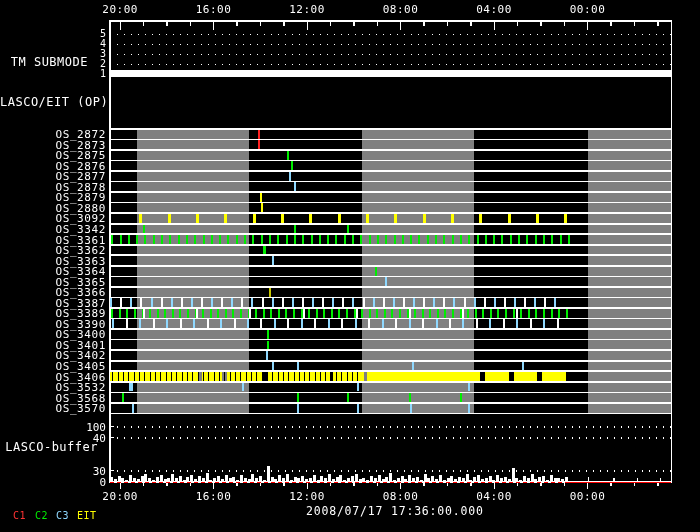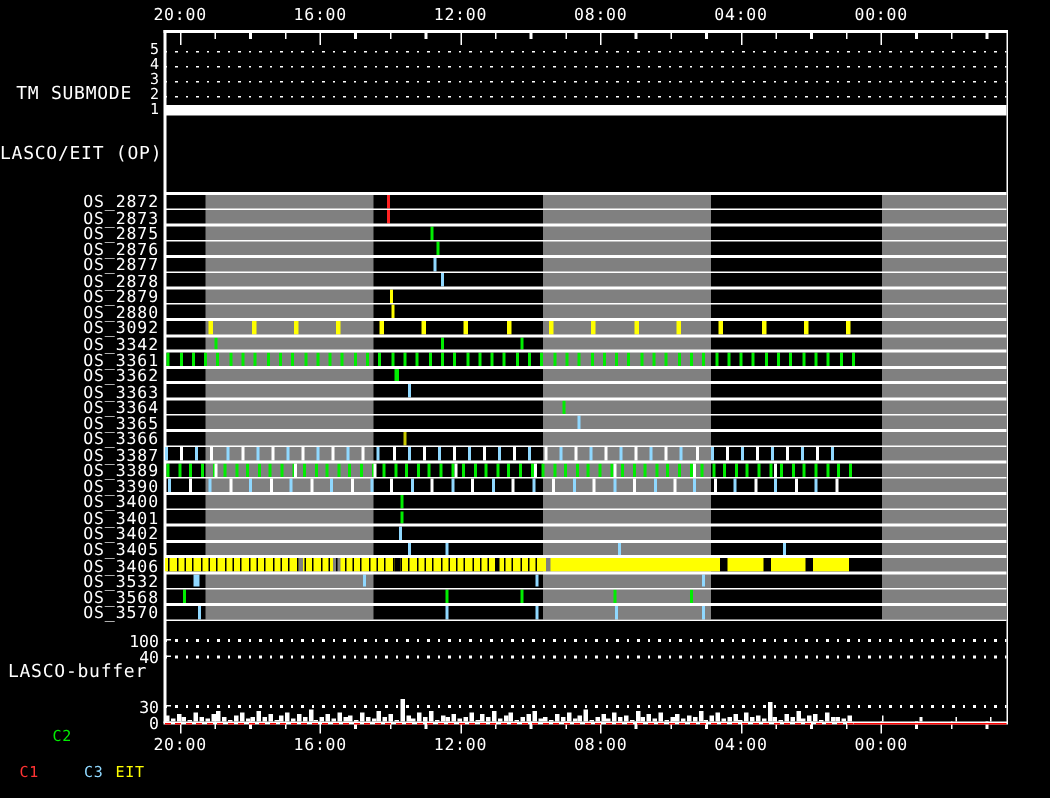--- a/index.html
+++ b/index.html
@@ -16,23 +16,24 @@
 </head>
 <body>
 <div id="app">
 
   <div class="lbl rlbl" style="left:0;width:88px;top:55px;font-size:12px;">TM SUBMODE</div>
 
   <div class="lbl rlbl" style="left:0;width:105px;top:95px;font-size:12px;">LASCO/EIT (OP)</div>
 
   <div class="lbl rlbl" style="left:0;width:98px;top:440px;font-size:12px;">LASCO-buffer</div>
 
+  <div class="lbl" style="left:306px;top:504px;font-size:11.5px;letter-spacing:0.8px;">2008/07/17 17:36:00.000</div>
 
   <span class="legend-item" style="left: 13px; top: 510px; color: rgb(255, 51, 51);">C1</span>
-  <span class="legend-item" style="left: 35px; top: 486px; color: rgb(0, 238, 0);">C2</span>
+  <span class="legend-item" style="left: 35px; top: 510px; color: rgb(0, 238, 0);">C2</span>
   <span class="legend-item" style="left: 56px; top: 510px; color: rgb(143, 216, 255);">C3</span>
   <span class="legend-item" style="left: 77px; top: 510px; color: rgb(255, 255, 0);">EIT</span>
 
   <div id="plot">
       <div style="position: absolute; left: -1px; top: 0px; width: 1.5px; height: 462px; background: rgb(255, 255, 255);"></div>
       <div style="position: absolute; left: 560.5px; top: 0px; width: 1.5px; height: 462px; background: rgb(255, 255, 255);"></div>
       <div style="position: absolute; left: -1px; top: 0px; width: 563px; height: 1.5px; background: rgb(255, 255, 255);"></div>
       <div style="position: absolute; left: -1px; top: 461.2px; width: 563px; height: 1.5px; background: rgb(255, 255, 255);"></div>
       <div style="position: absolute; left: 9.598px; top: 0px; width: 1.3px; height: 10px; background: rgb(255, 255, 255);"></div>
       <div style="position: absolute; left: 9.598px; top: 461.2px; width: 1.3px; height: 7.5px; background: rgb(255, 255, 255);"></div>

